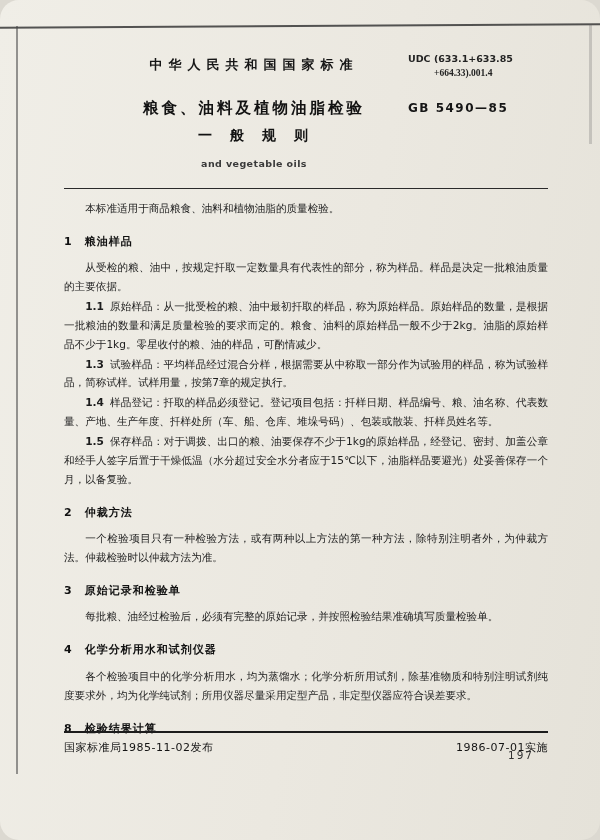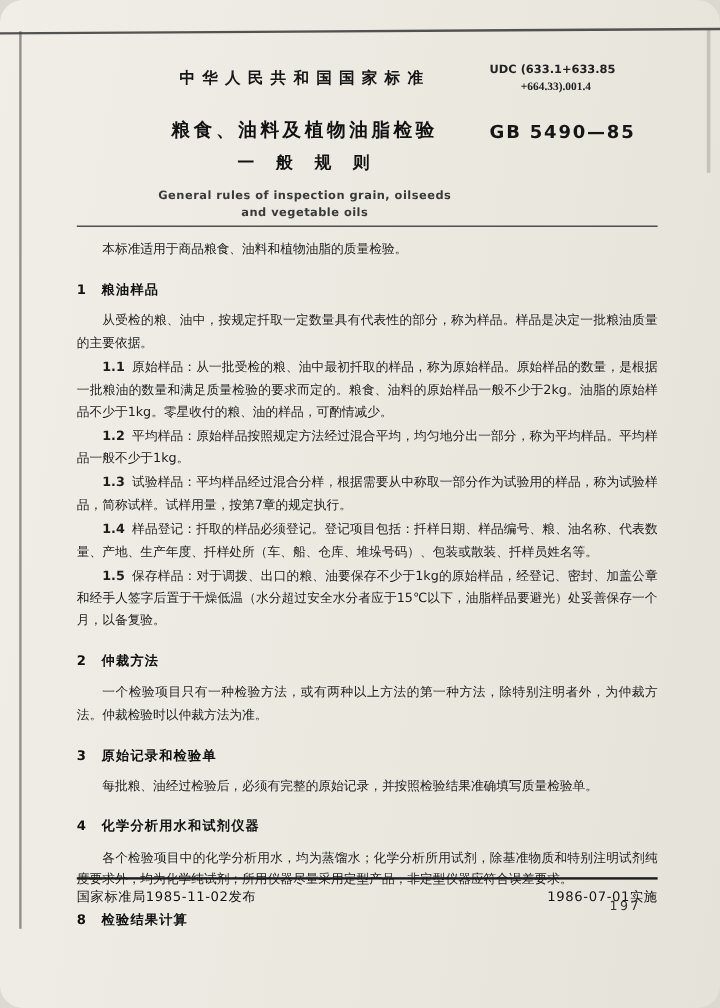--- a/index.html
+++ b/index.html
@@ -54,21 +54,21 @@
   .title-en {
     margin-top: 12px; font-size: 9.5px; font-weight: bold; color: #3a3a3a;
     line-height: 1.5; letter-spacing: .4px;
   }
   .header-right {
     position: absolute; top: 10px; right: -6px; width: 146px; text-align: left;
   }
   .udc { font-size: 9.5px; font-weight: bold; line-height: 1.5; color: #222; white-space: nowrap; }
   .udc-2 { padding-left: 26px; font-family: Liberation Serif, serif; }
   .gb-code {
-    margin-top: 20px; font-size: 15px; font-weight: bold; letter-spacing: 1.5px;
+    margin-top: 20px; font-size: 12px; font-weight: bold; letter-spacing: 1.5px;
     color: #161616; white-space: nowrap;
   }
   .header-rule {
     border: none; border-top: 1.6px solid #2a2a2a; margin: 0 0 10px 0; width: 100%;
   }
 
   
   .body-text { font-size: 10.6px; line-height: 1.78; text-align: justify; }
   .para { margin: 0 0 1px 0; text-indent: 2em; color: #1d1d1d; }
   .pnum { font-weight: bold; margin-right: 6px; }
@@ -102,21 +102,20 @@
   <div class="scan-right"></div>
 
   <div class="content">
 
     <div class="header">
       <div class="header-left">
         <div class="std-org">中华人民共和国国家标准</div>
         <div class="title-cn-1">粮食、油料及植物油脂检验</div>
         <div class="title-cn-2">一　般　规　则</div>
         <div class="title-en">
-          <div>General rules of inspection grain, oilseeds</div>
           <div>and vegetable oils</div>
         </div>
       </div>
       <div class="header-right">
         <div class="udc">
           <div class="udc-1">UDC (633.1+633.85</div>
           <div class="udc-2">+664.33).001.4</div>
         </div>
         <div class="gb-code">GB 5490—85</div>
       </div>
@@ -124,21 +123,20 @@
 
     <hr class="header-rule">
 
     <div class="body-text">
 
       <p class="para intro">本标准适用于商品粮食、油料和植物油脂的质量检验。</p>
 
       <h2 class="sec-h">1　粮油样品</h2>
       <p class="para"><span>从受检的粮、油中，按规定扦取一定数量具有代表性的部分，称为样品。样品是决定一批粮油质量的主要依据。</span></p>
       <p class="para"><b class="pnum">1.1</b><span>原始样品：从一批受检的粮、油中最初扦取的样品，称为原始样品。原始样品的数量，是根据一批粮油的数量和满足质量检验的要求而定的。粮食、油料的原始样品一般不少于2kg。油脂的原始样品不少于1kg。零星收付的粮、油的样品，可酌情减少。</span></p>
-      <p class="para"><b class="pnum">1.2</b><span>平均样品：原始样品按照规定方法经过混合平均，均匀地分出一部分，称为平均样品。平均样品一般不少于1kg。</span></p>
       <p class="para"><b class="pnum">1.3</b><span>试验样品：平均样品经过混合分样，根据需要从中称取一部分作为试验用的样品，称为试验样品，简称试样。试样用量，按第7章的规定执行。</span></p>
       <p class="para"><b class="pnum">1.4</b><span>样品登记：扦取的样品必须登记。登记项目包括：扦样日期、样品编号、粮、油名称、代表数量、产地、生产年度、扦样处所（车、船、仓库、堆垛号码）、包装或散装、扦样员姓名等。</span></p>
       <p class="para"><b class="pnum">1.5</b><span>保存样品：对于调拨、出口的粮、油要保存不少于1kg的原始样品，经登记、密封、加盖公章和经手人签字后置于干燥低温（水分超过安全水分者应于15℃以下，油脂样品要避光）处妥善保存一个月，以备复验。</span></p>
 
       <h2 class="sec-h">2　仲裁方法</h2>
       <p class="para"><span>一个检验项目只有一种检验方法，或有两种以上方法的第一种方法，除特别注明者外，为仲裁方法。仲裁检验时以仲裁方法为准。</span></p>
 
       <h2 class="sec-h">3　原始记录和检验单</h2>
       <p class="para"><span>每批粮、油经过检验后，必须有完整的原始记录，并按照检验结果准确填写质量检验单。</span></p>
 

